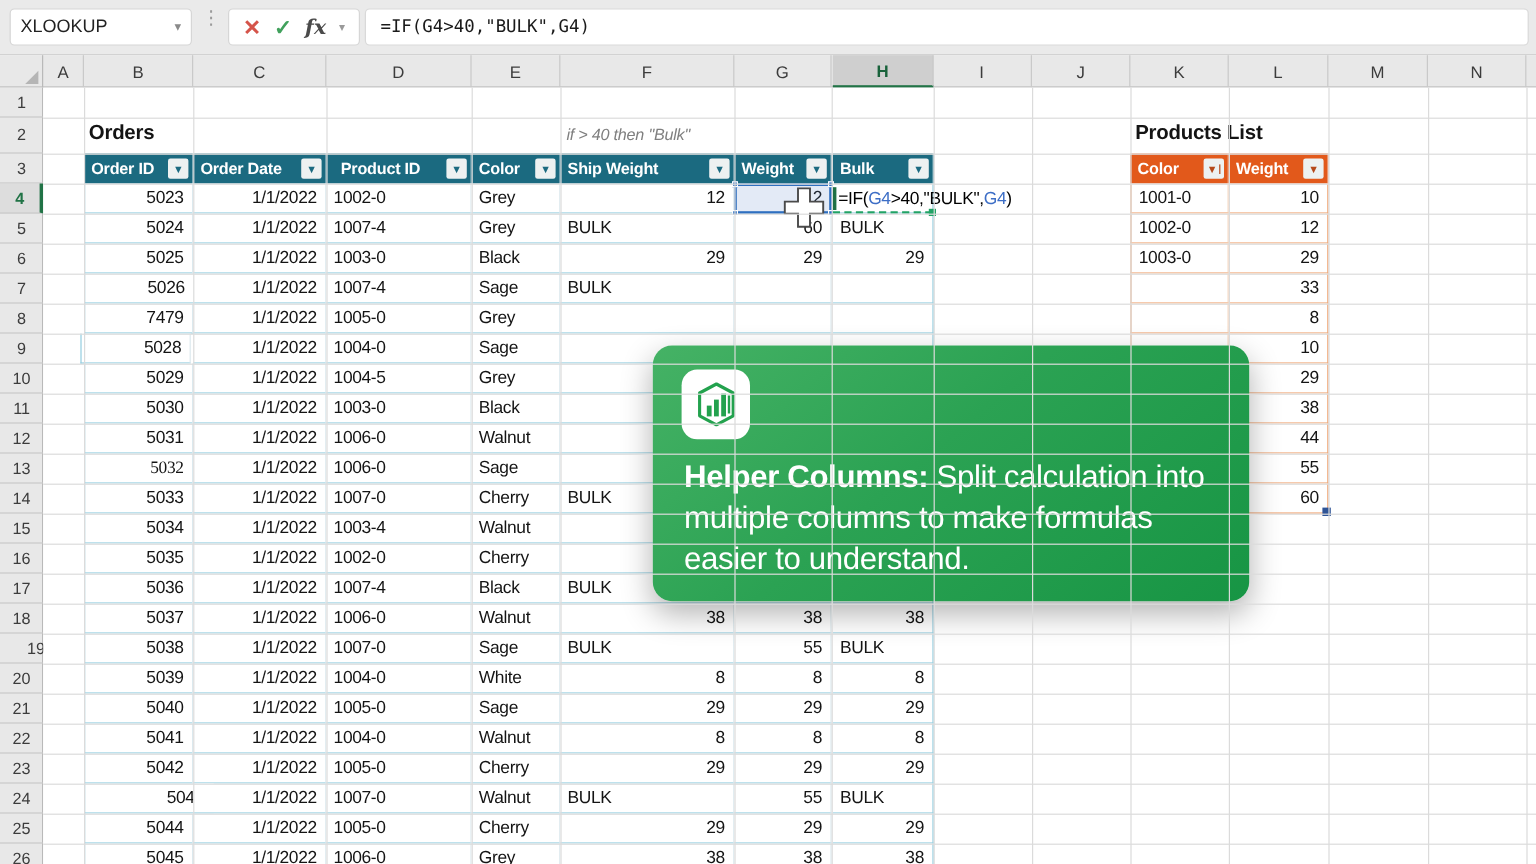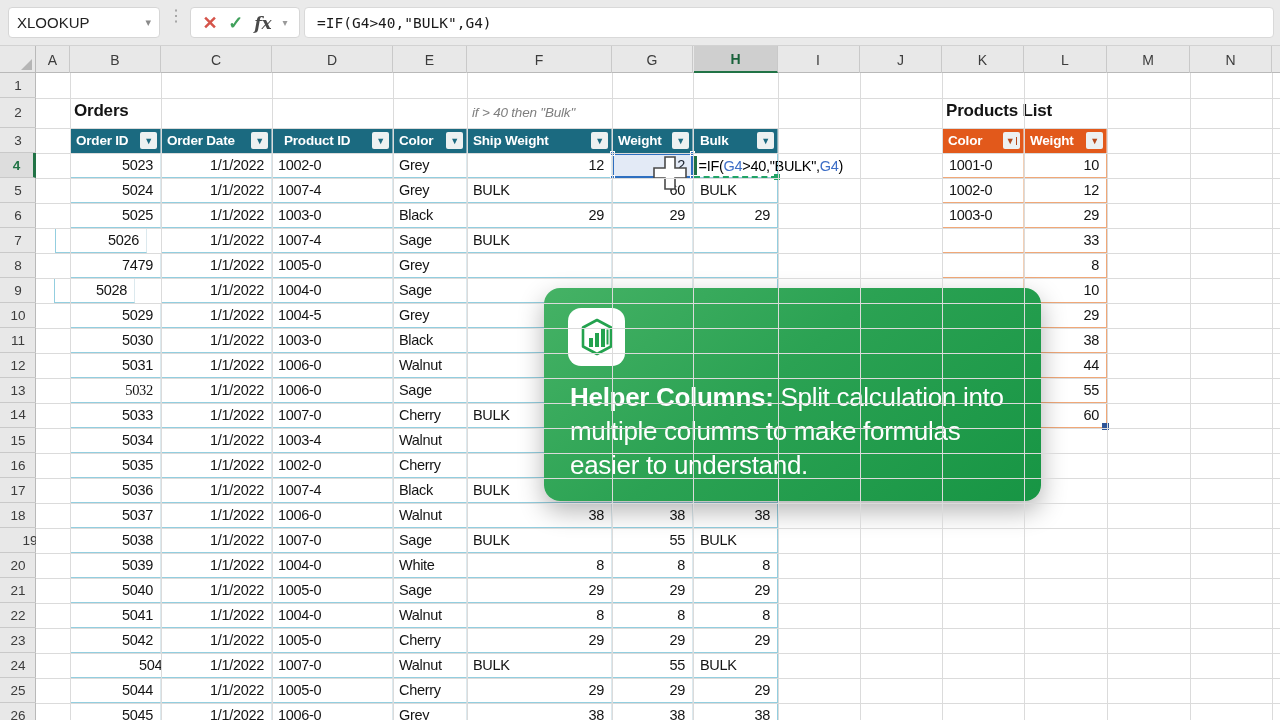--- a/index.html
+++ b/index.html
@@ -121,21 +121,21 @@
       <div class="rowhdr active" style="top: 80px; height: 25px; position: absolute;">4</div>
       <div class="rowhdr" style="top: 105px; height: 25px; position: absolute;">5</div>
       <div class="rowhdr" style="top: 130px; height: 25px; position: absolute;">6</div>
       <div class="rowhdr" style="top: 155px; height: 25px; position: absolute;">7</div>
       <div class="rowhdr" style="top: 180px; height: 25px; position: absolute;">8</div>
       <div class="rowhdr" style="top: 205px; height: 25px; position: absolute;">9</div>
       <div class="rowhdr" style="top: 230px; height: 25px; position: absolute;">10</div>
       <div class="rowhdr" style="top: 255px; height: 25px; position: absolute;">11</div>
       <div class="rowhdr" style="top: 280px; height: 25px; position: absolute;">12</div>
       <div class="rowhdr" style="top: 305px; height: 25px; position: absolute;">13</div>
-      <div class="rowhdr" style="top: 330px; height: 25px; position: absolute; font-family: Liberation Mono, monospace;">14</div>
+      <div class="rowhdr" style="top: 330px; height: 25px; position: absolute;">14</div>
       <div class="rowhdr" style="top: 355px; height: 25px; position: absolute;">15</div>
       <div class="rowhdr" style="top: 380px; height: 25px; position: absolute;">16</div>
       <div class="rowhdr" style="top: 405px; height: 25px; position: absolute;">17</div>
       <div class="rowhdr" style="top: 430px; height: 25px; position: absolute;">18</div>
       <div class="rowhdr" style="top: 455px; height: 25px; position: absolute; padding-left: 24px;">19</div>
       <div class="rowhdr" style="top: 480px; height: 25px; position: absolute;">20</div>
       <div class="rowhdr" style="top: 505px; height: 25px; position: absolute;">21</div>
       <div class="rowhdr" style="top: 530px; height: 25px; position: absolute;">22</div>
       <div class="rowhdr" style="top: 555px; height: 25px; position: absolute;">23</div>
       <div class="rowhdr" style="top: 580px; height: 25px; position: absolute;">24</div>
@@ -192,35 +192,35 @@
         <div class="cell ocell l" style="left: 431px; top: 105px; width: 145px; height: 25px; position: absolute;">BULK</div>
         <div class="cell ocell r" style="left: 576px; top: 105px; width: 81px; height: 25px; position: absolute;">60</div>
         <div class="cell ocell l last" style="left: 658px; top: 105px; width: 84px; height: 25px; position: absolute;">BULK</div>
         <div class="cell ocell r first" style="left: 34px; top: 130px; width: 91px; height: 25px; position: absolute;">5025</div>
         <div class="cell ocell r" style="left: 125px; top: 130px; width: 111px; height: 25px; position: absolute;">1/1/2022</div>
         <div class="cell ocell l" style="left: 236px; top: 130px; width: 121px; height: 25px; position: absolute;">1003-0</div>
         <div class="cell ocell l" style="left: 357px; top: 130px; width: 74px; height: 25px; position: absolute;">Black</div>
         <div class="cell ocell r" style="left: 431px; top: 130px; width: 145px; height: 25px; position: absolute;">29</div>
         <div class="cell ocell r" style="left: 576px; top: 130px; width: 81px; height: 25px; position: absolute;">29</div>
         <div class="cell ocell r last" style="left: 658px; top: 130px; width: 84px; height: 25px; position: absolute;">29</div>
-        <div class="cell ocell r first" style="left: 19px; top: 155px; width: 92px; height: 25px; position: absolute;">5026</div>
+        <div class="cell ocell r first" style="left: 34px; top: 155px; width: 92px; height: 25px; position: absolute;">5026</div>
         <div class="cell ocell r" style="left: 125px; top: 155px; width: 111px; height: 25px; position: absolute;">1/1/2022</div>
         <div class="cell ocell l" style="left: 236px; top: 155px; width: 121px; height: 25px; position: absolute;">1007-4</div>
         <div class="cell ocell l" style="left: 357px; top: 155px; width: 74px; height: 25px; position: absolute;">Sage</div>
         <div class="cell ocell l" style="left: 431px; top: 155px; width: 145px; height: 25px; position: absolute;">BULK</div>
         <div class="cell ocell r" style="left: 576px; top: 155px; width: 81px; height: 25px; position: absolute;"></div>
         <div class="cell ocell l last" style="left: 658px; top: 155px; width: 84px; height: 25px; position: absolute;"></div>
         <div class="cell ocell r first" style="left: 34px; top: 180px; width: 91px; height: 25px; position: absolute;">7479</div>
         <div class="cell ocell r" style="left: 125px; top: 180px; width: 111px; height: 25px; position: absolute;">1/1/2022</div>
         <div class="cell ocell l" style="left: 236px; top: 180px; width: 121px; height: 25px; position: absolute;">1005-0</div>
         <div class="cell ocell l" style="left: 357px; top: 180px; width: 74px; height: 25px; position: absolute;">Grey</div>
         <div class="cell ocell l" style="left: 431px; top: 180px; width: 145px; height: 25px; position: absolute;"></div>
         <div class="cell ocell r" style="left: 576px; top: 180px; width: 81px; height: 25px; position: absolute;"></div>
         <div class="cell ocell l last" style="left: 658px; top: 180px; width: 84px; height: 25px; position: absolute;"></div>
-        <div class="cell ocell r first" style="left: 18px; top: 205px; width: 81px; height: 25px; position: absolute;">5028</div>
+        <div class="cell ocell r first" style="left: 31px; top: 205px; width: 92px; height: 25px; position: absolute;">5028</div>
         <div class="cell ocell r" style="left: 125px; top: 205px; width: 111px; height: 25px; position: absolute;">1/1/2022</div>
         <div class="cell ocell l" style="left: 236px; top: 205px; width: 121px; height: 25px; position: absolute;">1004-0</div>
         <div class="cell ocell l" style="left: 357px; top: 205px; width: 74px; height: 25px; position: absolute;">Sage</div>
         <div class="cell ocell l" style="left: 431px; top: 205px; width: 145px; height: 25px; position: absolute;"></div>
         <div class="cell ocell r" style="left: 576px; top: 205px; width: 81px; height: 25px; position: absolute;"></div>
         <div class="cell ocell l last" style="left: 658px; top: 205px; width: 84px; height: 25px; position: absolute;"></div>
         <div class="cell ocell r first" style="left: 34px; top: 230px; width: 91px; height: 25px; position: absolute;">5029</div>
         <div class="cell ocell r" style="left: 125px; top: 230px; width: 111px; height: 25px; position: absolute;">1/1/2022</div>
         <div class="cell ocell l" style="left: 236px; top: 230px; width: 121px; height: 25px; position: absolute;">1004-5</div>
         <div class="cell ocell l" style="left: 357px; top: 230px; width: 74px; height: 25px; position: absolute;">Grey</div>

